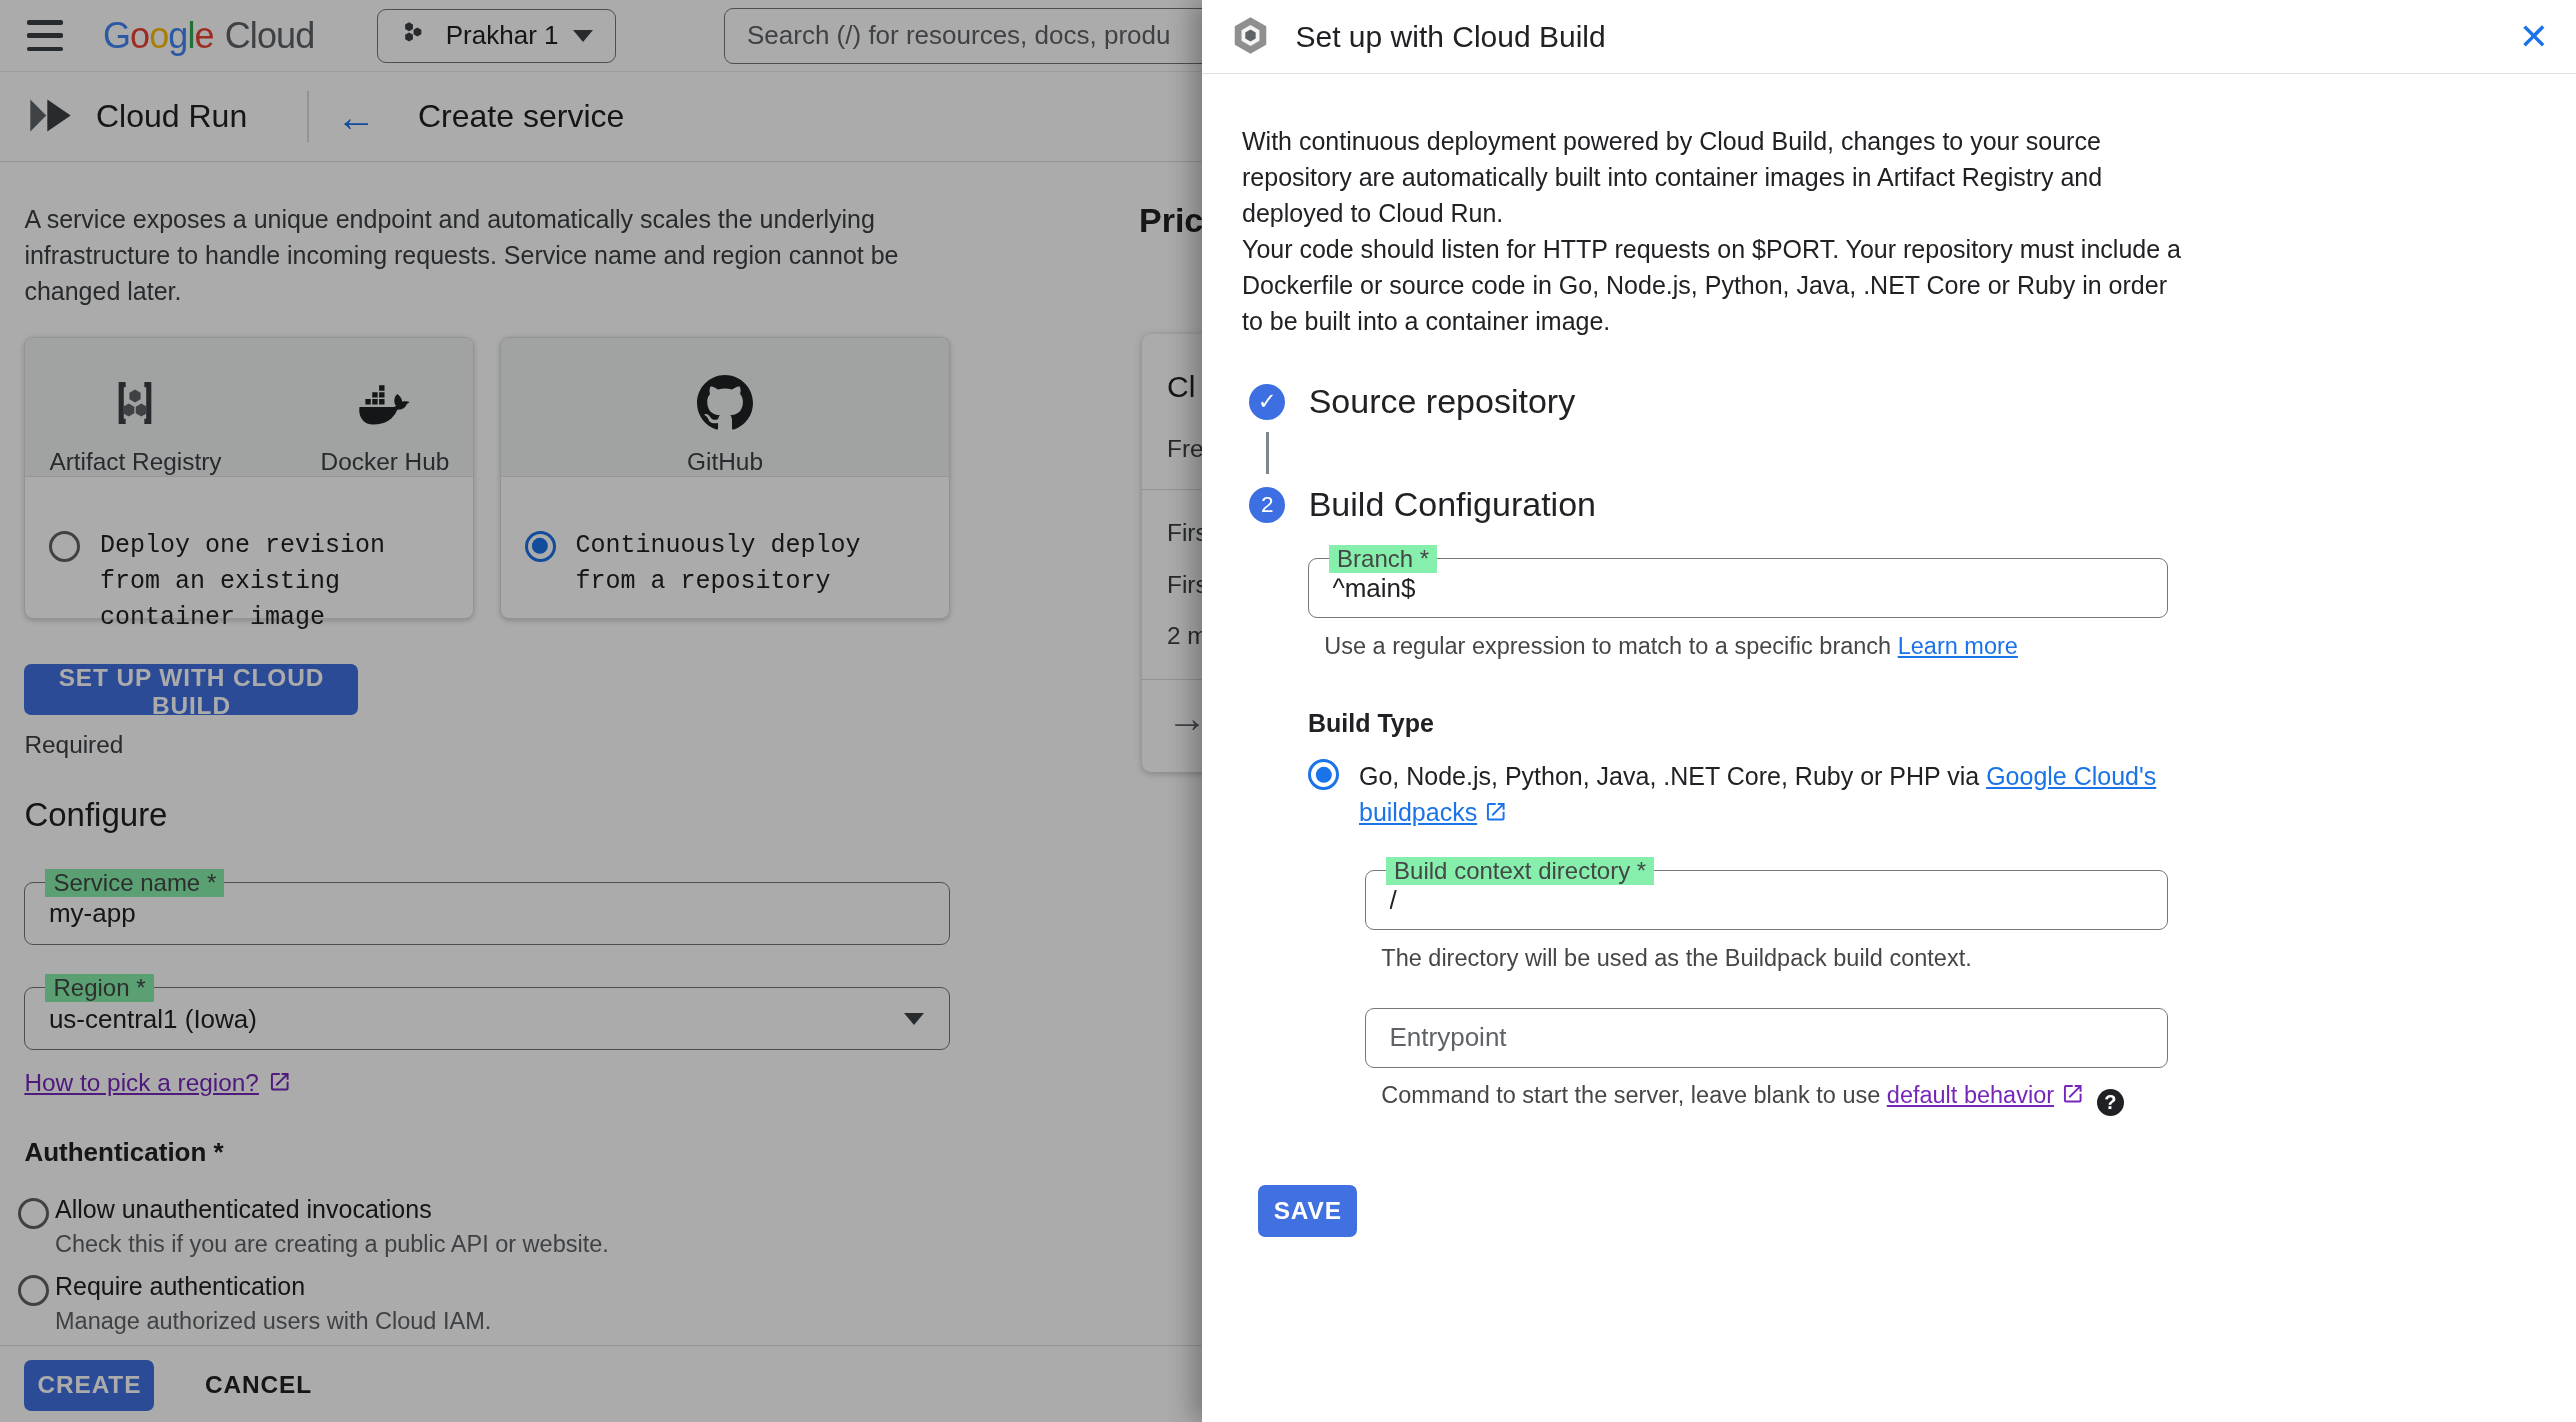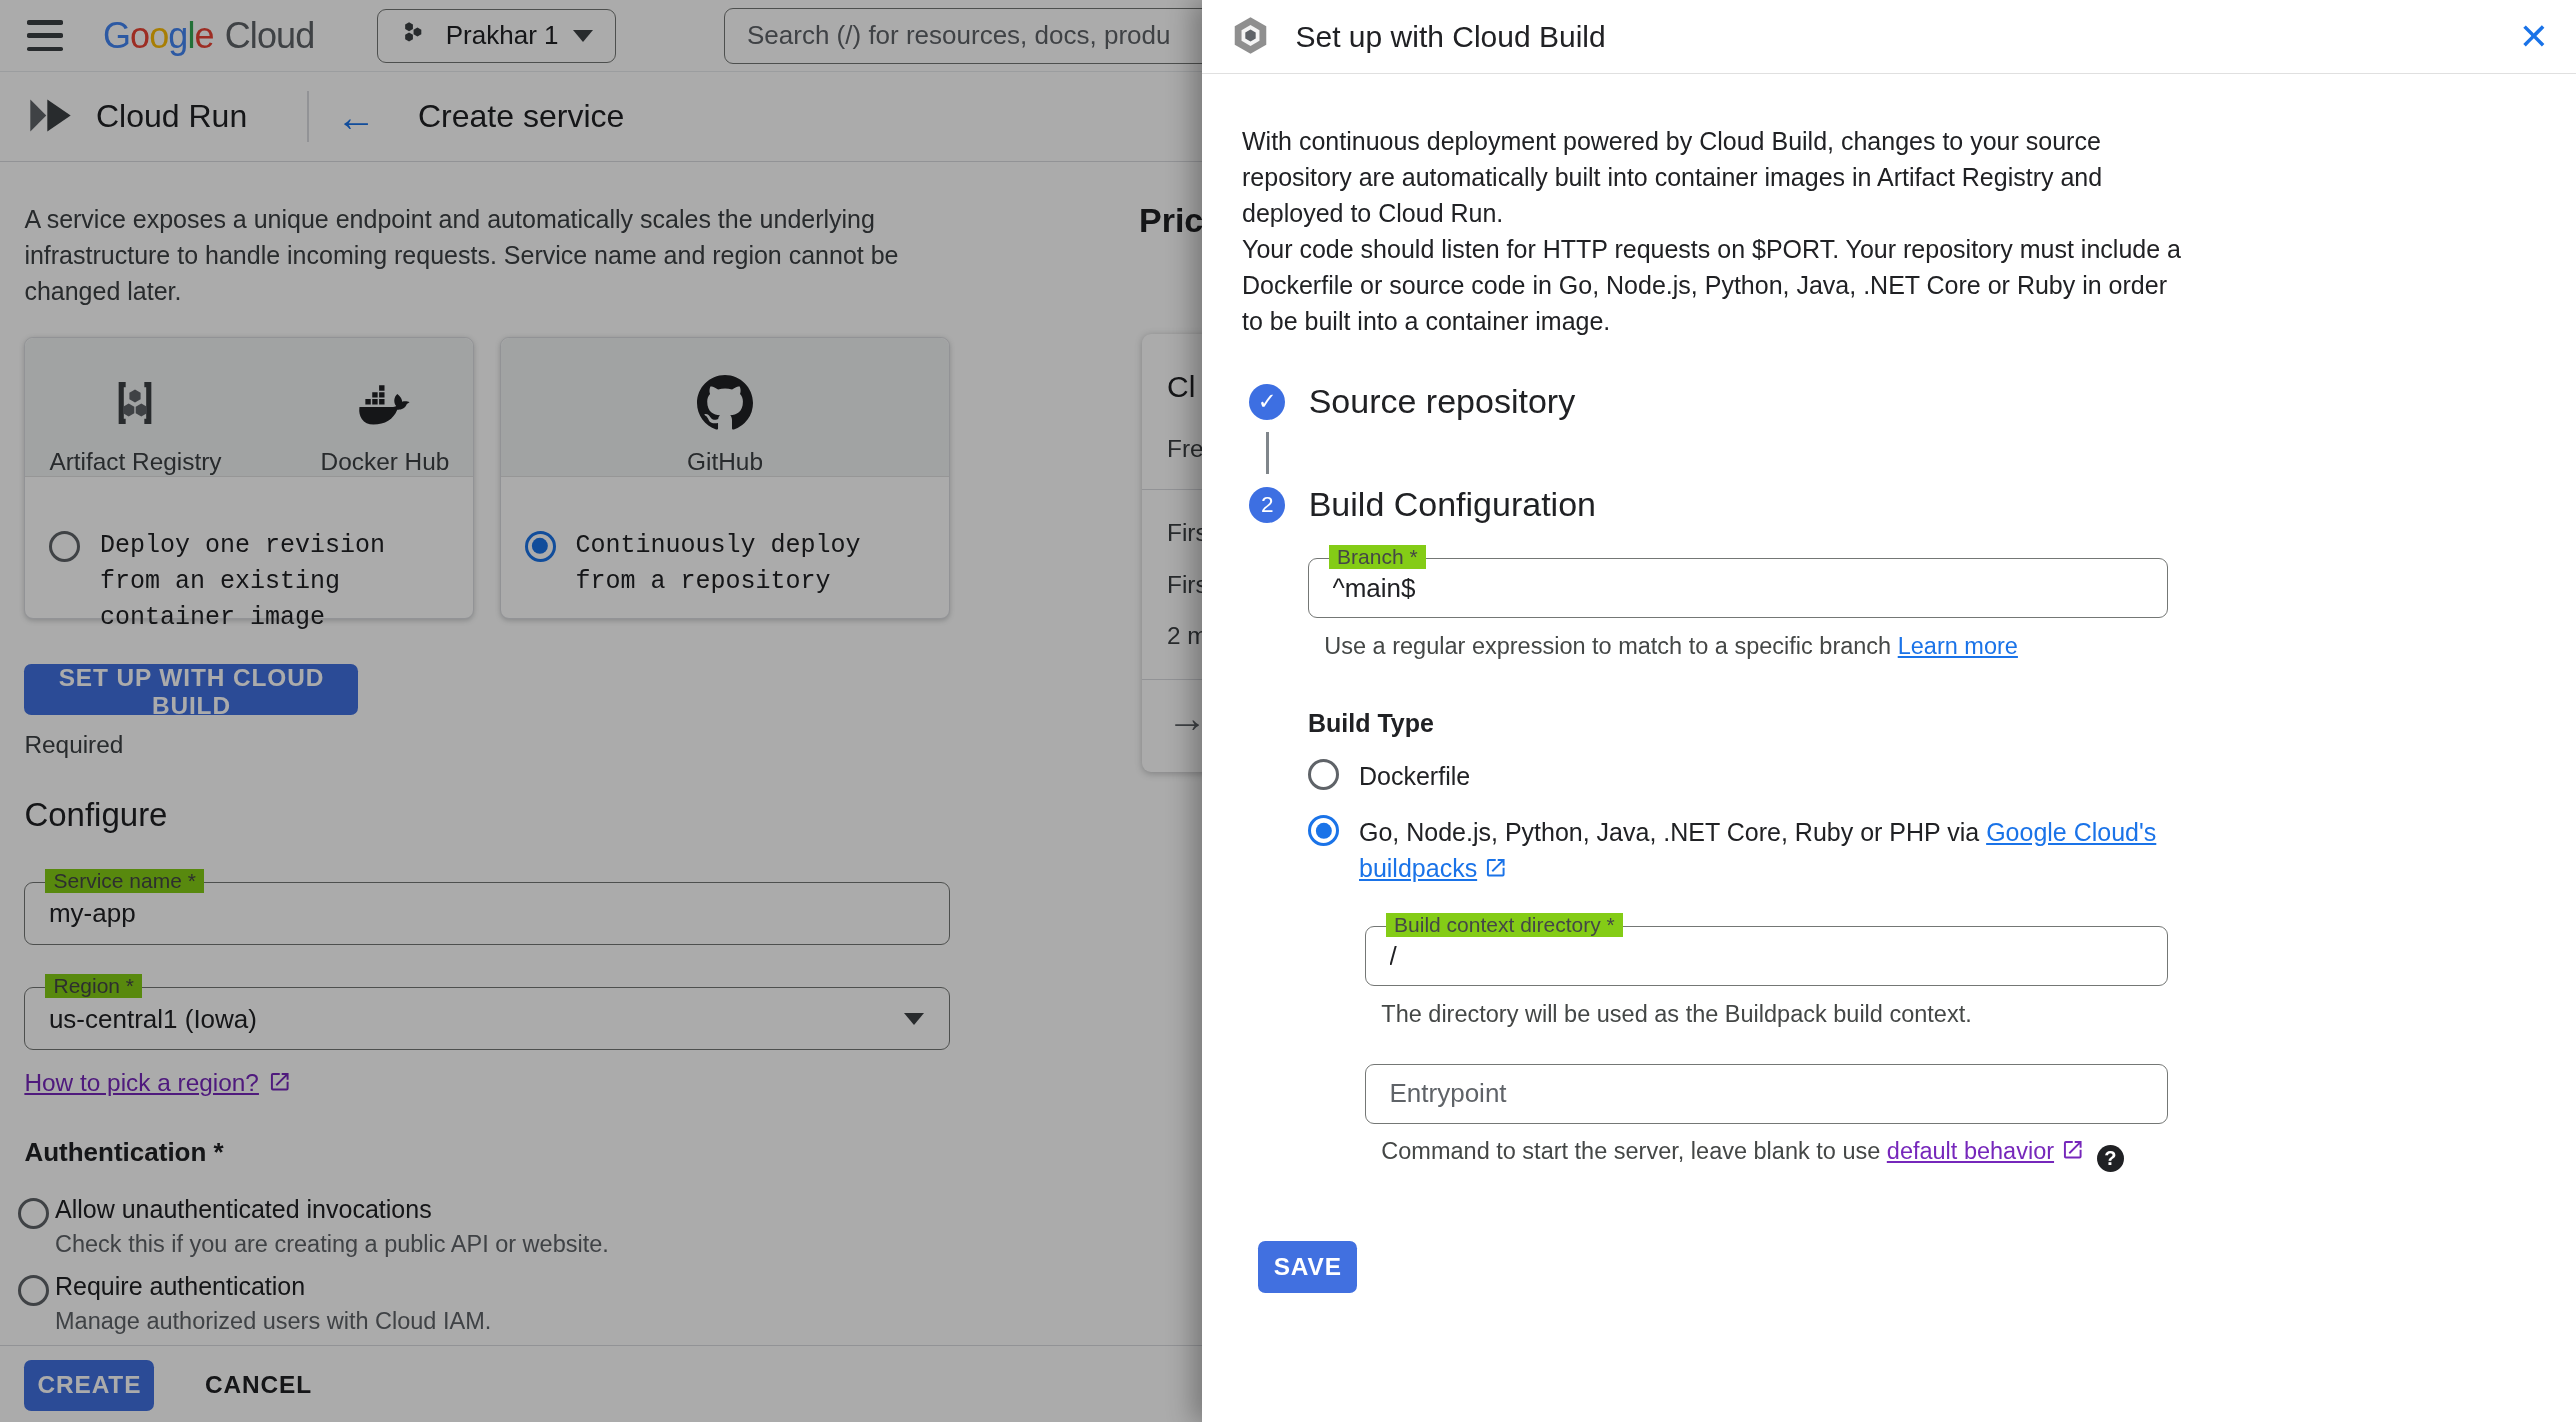--- a/index.html
+++ b/index.html
@@ -53,22 +53,22 @@
            transform:translate(-50%,-50%); background:#1a73e8; border-radius:50%; }
   .radio-label { font-size:25px; line-height:36px; color:#202124;font-family:Liberation Mono, monospace; }
 
   .btn-blue { background:#4170e0; color:#fff; border:0; border-radius:7.2px; font-size:24.4px; font-weight:bold;
               letter-spacing:0.9px; cursor:pointer; font-family:"Liberation Sans",sans-serif; }
   #setup-btn { position:absolute; left:24.4px; top:501px; width:334px; height:51px; }
   #required-note { position:absolute; left:24.4px; top:568px; font-size:24.4px; color:#3c4043; }
   #configure-h { position:absolute; left:24.4px; top:633px; font-size:33px; color:#202124; }
 
   .mfield { position:relative; border:1.8px solid #747775; border-radius:9px; background:#fff; }
-  .mfield > label { position:absolute; top:-14.5px; left:20px; background:#84cc16; padding:0 8.1px;
-                    font-size:21px; color:#444746; white-space:nowrap; }
+  .mfield > label { position:absolute; top:-14.5px; left:20px; background:#86efac; padding:0 8.1px;
+                    font-size:24px; color:#444746; white-space:nowrap; }
   .mfield input { border:0; outline:0; width:100%; height:100%; padding:0 23.5px; font-size:26px;
                   color:#202124; background:transparent; border-radius:9px; font-family:"Liberation Sans",sans-serif;}
   .mfield input::placeholder { color:#5f6368; opacity:1; }
   #service-field { position:absolute; left:24.4px; top:719px; width:926px; height:63px; }
   #region-field  { position:absolute; left:24.4px; top:824px; width:926px; height:63px; cursor:pointer; }
   #region-field .val { position:absolute; left:23.5px; top:50%; transform:translateY(-50%); font-size:26px; }
   #region-caret { position:absolute; right:25px; top:25px; }
   .link-purple { color:#7627bb; text-decoration:underline; font-size:24.4px; cursor:pointer; }
   #region-link { position:absolute; left:24.4px; top:906px; display:flex; gap:9px; align-items:center; }
   #auth-h { position:absolute; left:24.4px; top:974px; font-size:26px; font-weight:bold; color:#202124; }
@@ -323,24 +323,20 @@
         <input type="text" value="^main$" style="">
       </div>
       <div class="helper">
         <span>Use a regular expression to match to a specific branch </span><span class="link-blue">Learn more</span>
       </div>
 
 
       <div id="buildtype-label">Build Type</div>
 
       <div class="bt-row">
-        <span class="radio"></span>
-        <span class="bt-text">Dockerfile</span>
-      </div>
-      <div class="bt-row">
         <span class="radio checked"></span>
         <span class="bt-text">
           <span>Go, Node.js, Python, Java, .NET Core, Ruby or PHP via </span><span class="link-blue">Google Cloud's buildpacks</span>
           <span class="ext-icon">
             <svg width="23.5" height="23.5" viewBox="0 0 24 24">
                 <path fill="#1a73e8" d="M19 19H5V5h7V3H5a2 2 0 0 0-2 2v14a2 2 0 0 0 2 2h14a2 2 0 0 0 2-2v-7h-2zM14 3v2h3.59l-9.83 9.83 1.41 1.41L19 6.41V10h2V3z"></path>
               </svg>
           </span>
         </span>
       </div>

